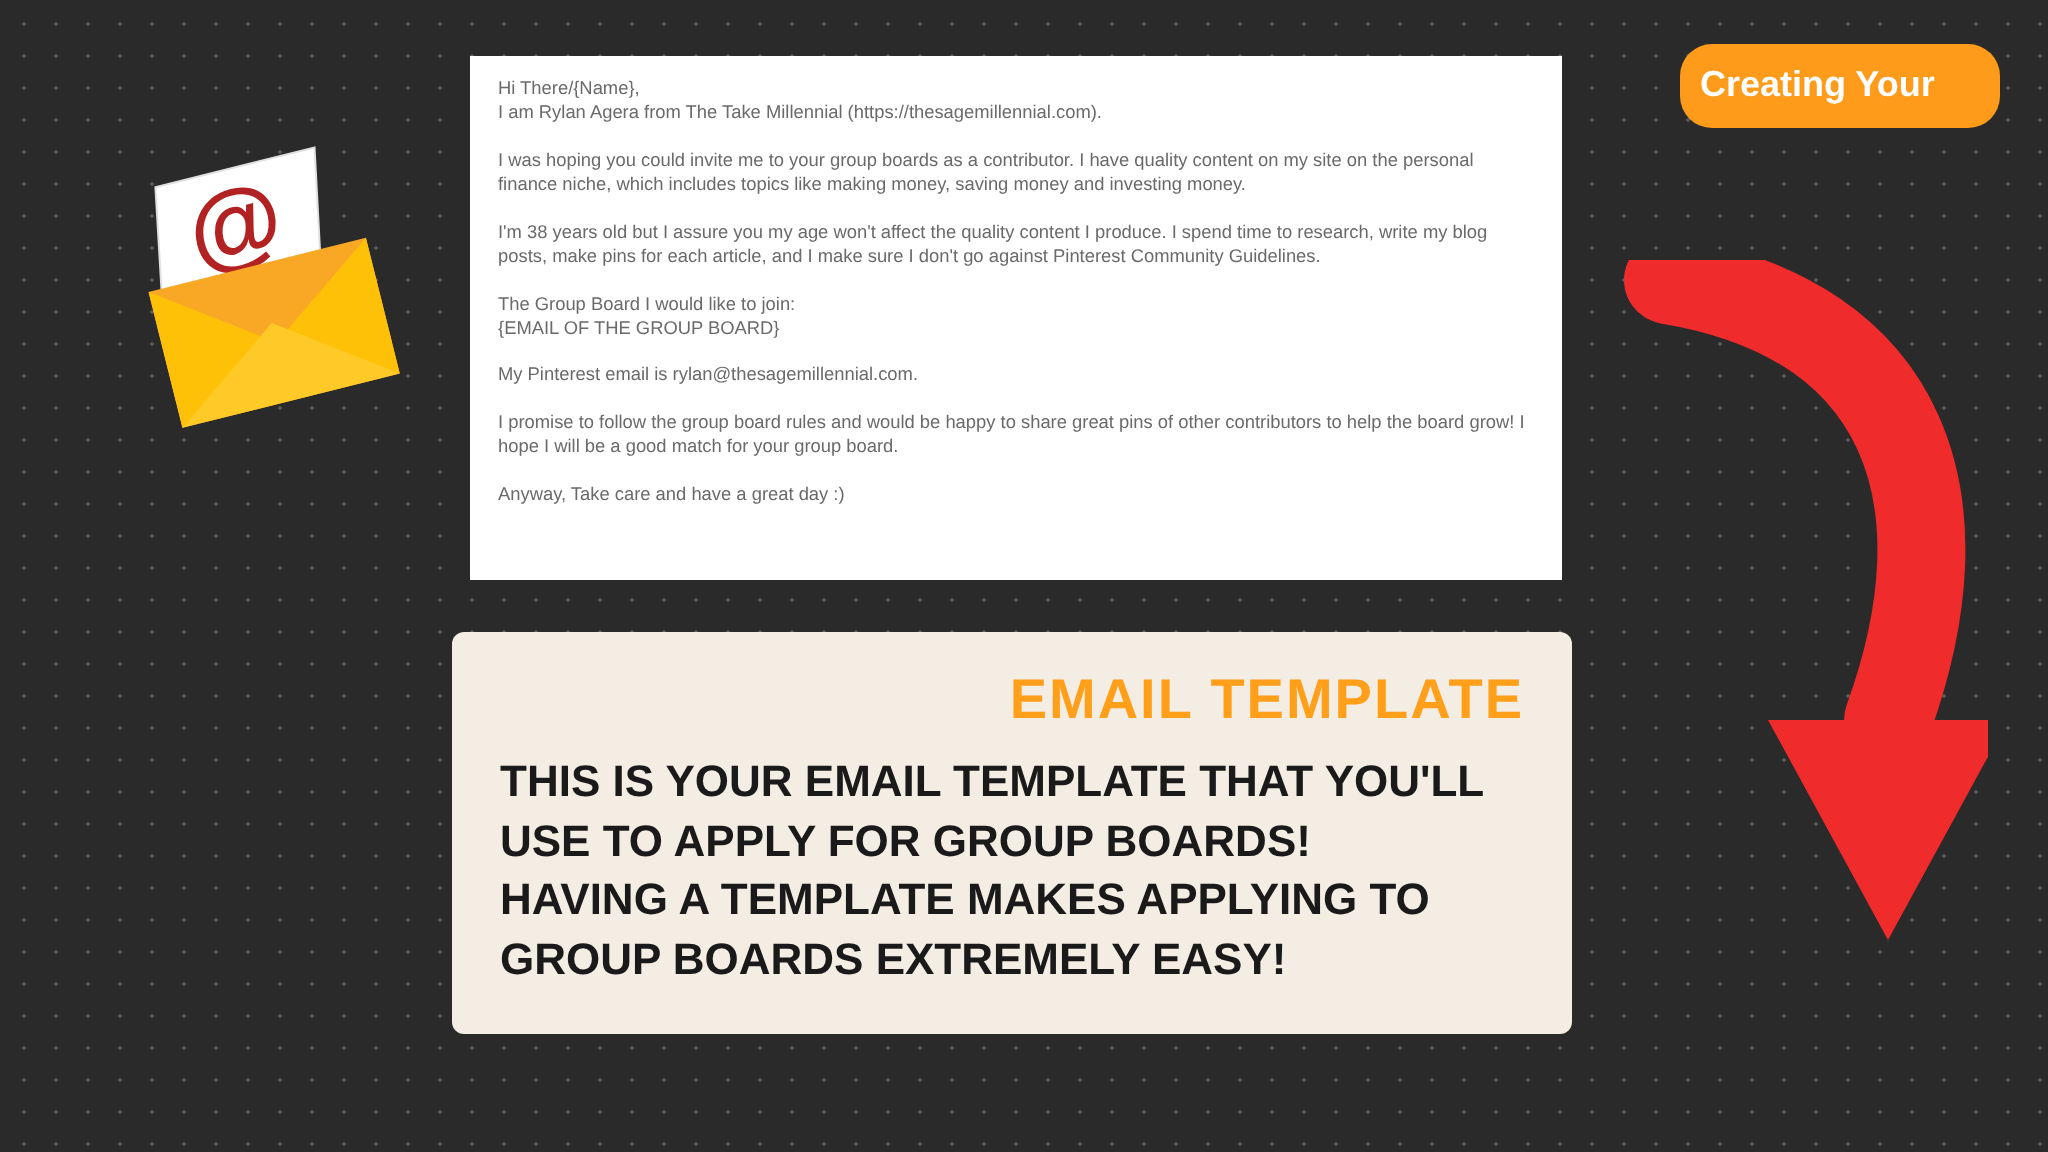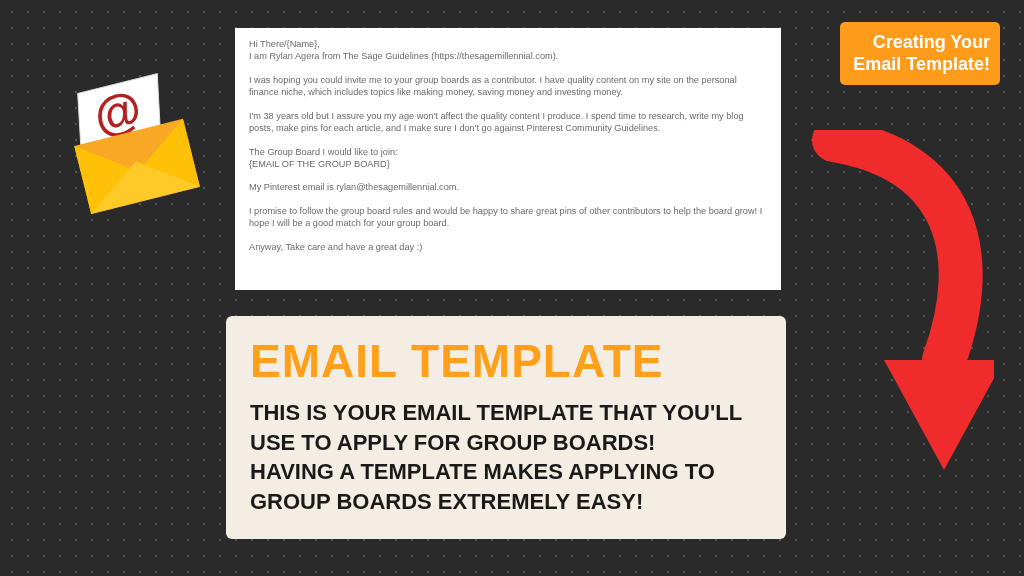--- a/index.html
+++ b/index.html
@@ -28,25 +28,25 @@
     font-family: Arial, sans-serif;
   }
   .email-box p { margin-bottom: 11px; }
   .badge {
     position: absolute;
     right: 24px;
     top: 22px;
     width: 160px;
     background: #ff9b1a;
     color: #fff;
-    border-radius: 5px;
+    border-radius: 16px;
     padding: 10px 10px;
     font-size: 18px;
     font-weight: 700;
-    text-align: right;
+    text-align: left;
     line-height: 1.2;
     font-family: Arial, sans-serif;
   }
   .icon-wrap {
     position: absolute;
     left: 62px;
     top: 76px;
     width: 140px;
     height: 140px;
     transform: rotate(-14deg);
@@ -55,24 +55,24 @@
     position: absolute;
     left: 226px;
     top: 316px;
     width: 560px;
     background: #f4ede3;
     border-radius: 6px;
     padding: 18px 24px 22px 24px;
   }
   .caption-title {
     color: #ff9f1a;
-    font-size: 46px;
+    font-size: 28px;
     font-weight: 900;
     letter-spacing: 1px;
-    text-align: left;
+    text-align: right;
     margin-bottom: 10px;
     font-family: Arial Black, Arial, sans-serif;
   }
   .caption-body {
     color: #1a1a1a;
     font-size: 22px;
     font-weight: 900;
     line-height: 1.35;
     text-transform: uppercase;
     font-family: Arial Black, Arial, sans-serif;
@@ -100,36 +100,35 @@
     <polygon points="14,56 70,96 14,126" fill="#ffc107"></polygon>
     <polygon points="126,56 70,96 126,126" fill="#ffc107"></polygon>
 
     <polygon points="14,126 70,86 126,126" fill="#ffca28"></polygon>
   </svg>
 </div>
 
 <div class="email-box">
   <p>
     <span>Hi There/{Name},</span><br>
-    <span>I am Rylan Agera from The Sage Guidelines (https://thesagemillennial.com).</span>
+    <span>I am Rylan Agera from The Take Millennial (https://thesagemillennial.com).</span>
   </p>
   <p>I was hoping you could invite me to your group boards as a contributor. I have quality content on my site on the personal finance niche, which includes topics like making money, saving money and investing money.</p>
   <p>I'm 38 years old but I assure you my age won't affect the quality content I produce. I spend time to research, write my blog posts, make pins for each article, and I make sure I don't go against Pinterest Community Guidelines.</p>
   <p>
     <span>The Group Board I would like to join:</span><br>
     <span>{EMAIL OF THE GROUP BOARD}</span>
   </p>
   <p>My Pinterest email is rylan@thesagemillennial.com.</p>
   <p>I promise to follow the group board rules and would be happy to share great pins of other contributors to help the board grow! I hope I will be a good match for your group board.</p>
   <p>Anyway, Take care and have a great day :)</p>
 </div>
 
 <div class="badge">
   <div>Creating Your</div>
-  <div>Email Template!</div>
 </div>
 
 <div class="arrow">
   <svg viewBox="0 0 220 360" width="220" height="360">
     <path d="M 60 10 
              C 180 30, 210 120, 170 230" fill="none" stroke="#ef2b2b" stroke-width="44" stroke-linecap="round"></path>
     <polygon points="110,230 230,230 170,340" fill="#ef2b2b"></polygon>
   </svg>
 </div>
 

